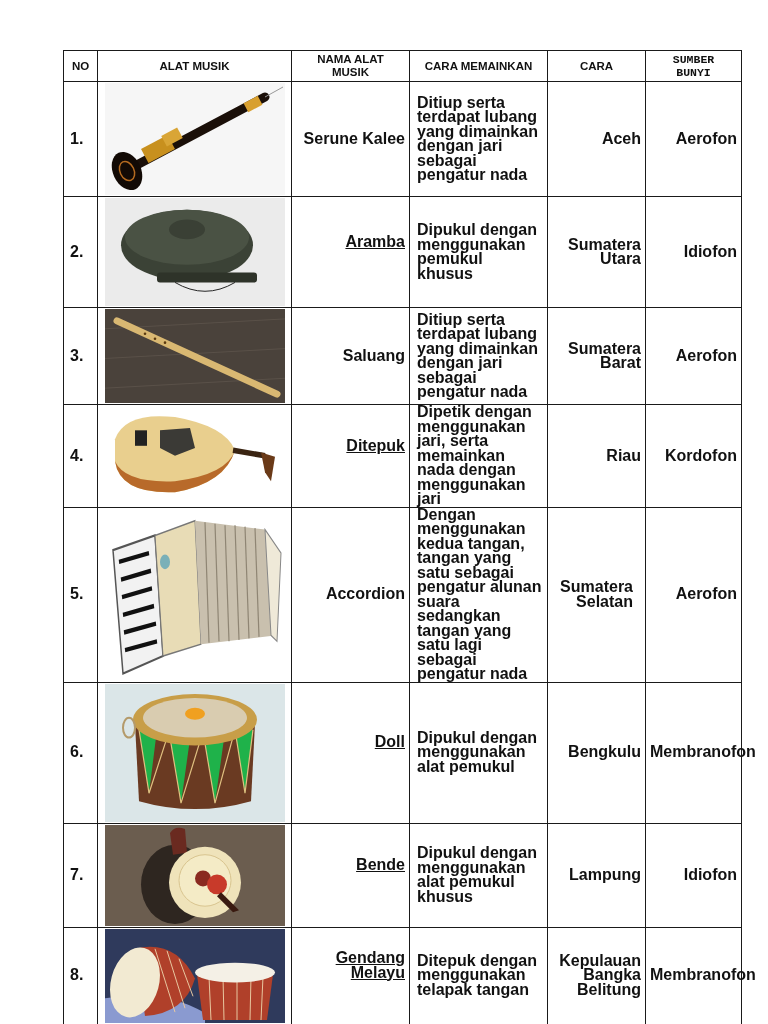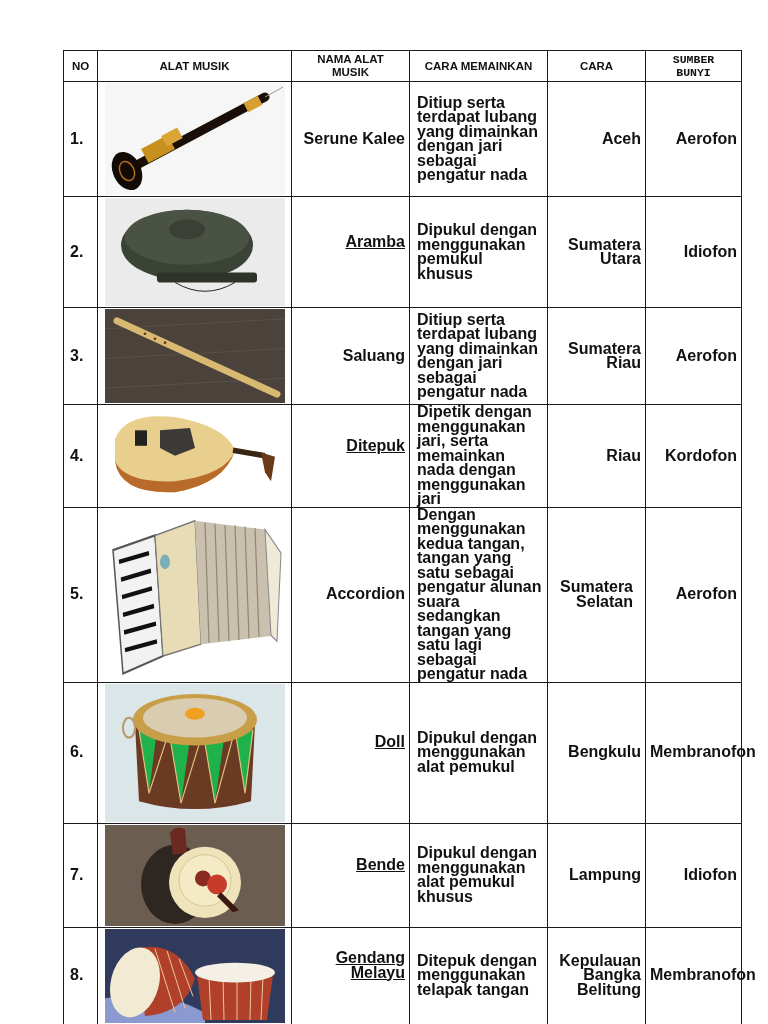--- a/index.html
+++ b/index.html
@@ -94,21 +94,21 @@
             </g>
             <line x1="12" y1="12" x2="172" y2="86" stroke="#d9b872" stroke-width="7" stroke-linecap="round"></line>
             <circle cx="40" cy="25" r="1.3" fill="#5a3a10"></circle>
               <circle cx="50" cy="30" r="1.3" fill="#5a3a10"></circle>
               <circle cx="60" cy="34" r="1.3" fill="#5a3a10"></circle>
           </svg>
         </div>
       </td>
       <td class="name">Saluang</td>
       <td class="cara">Ditiup serta terdapat lubang yang dimainkan dengan jari sebagai pengatur nada</td>
-      <td class="asal">Sumatera Riau</td>
+      <td class="asal">Sumatera Barat</td>
       <td class="sumber">Aerofon</td>
     </tr>
 
     <tr style="height:92px">
       <td class="no">4.</td>
       <td class="img">
         <div class="pic">
           <svg viewBox="0 0 180 90" preserveAspectRatio="none">
             <rect width="180" height="90" fill="#ffffff"></rect>
             <path d="M10 30 Q20 5 70 10 Q120 18 130 40 Q120 70 70 78 Q15 80 10 50 Z" fill="#e9cf8e"></path>

